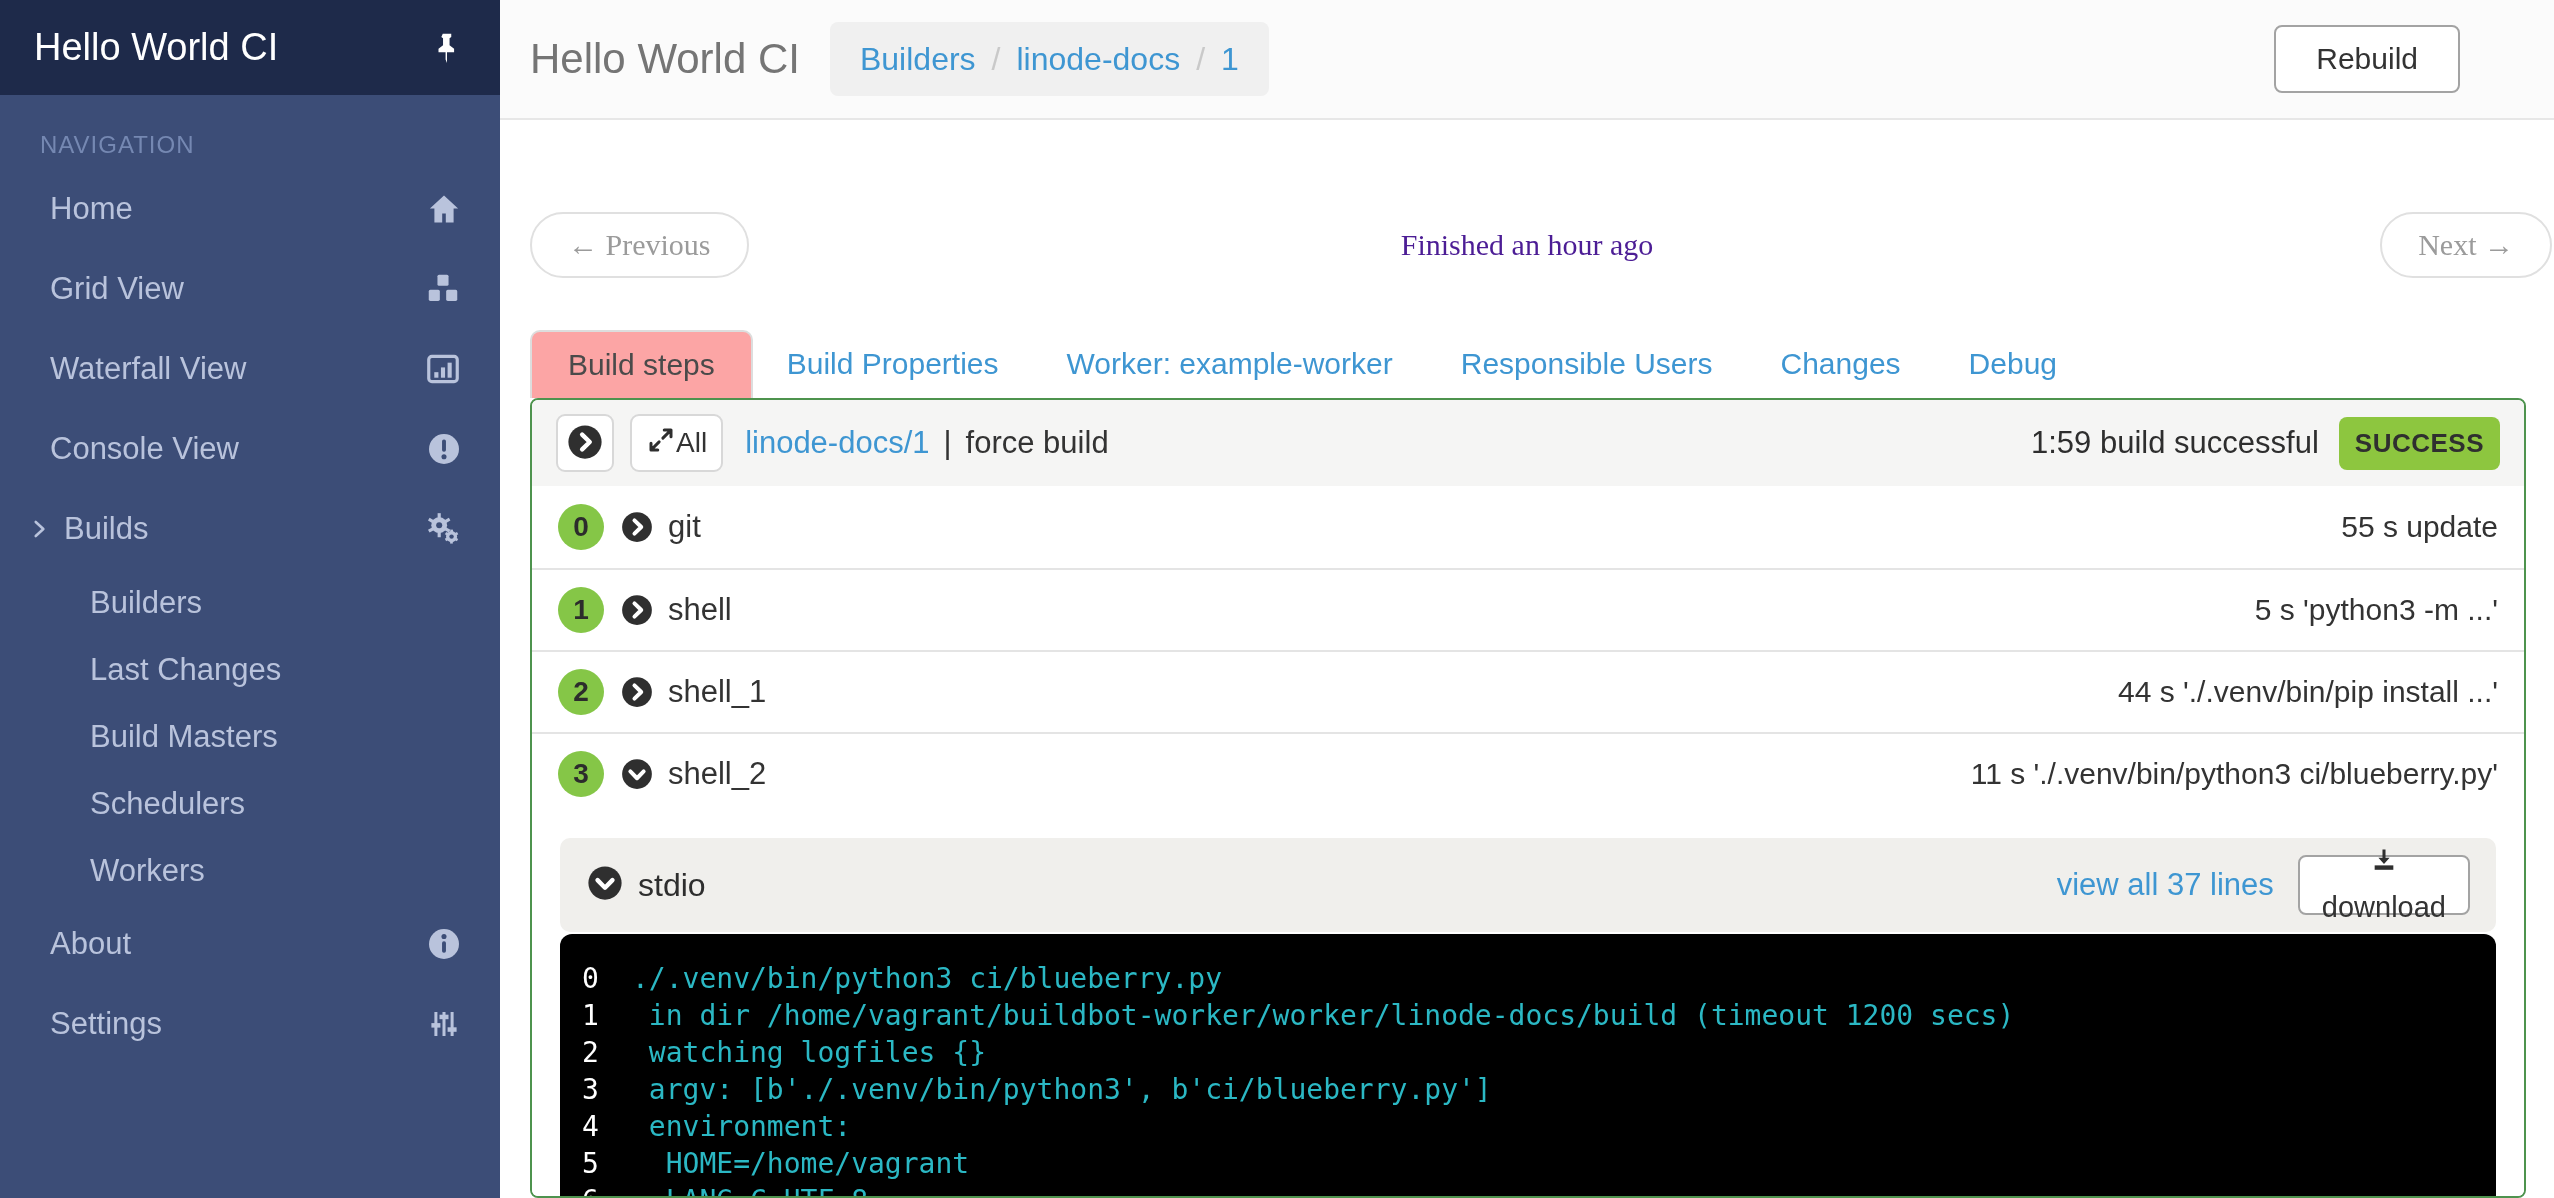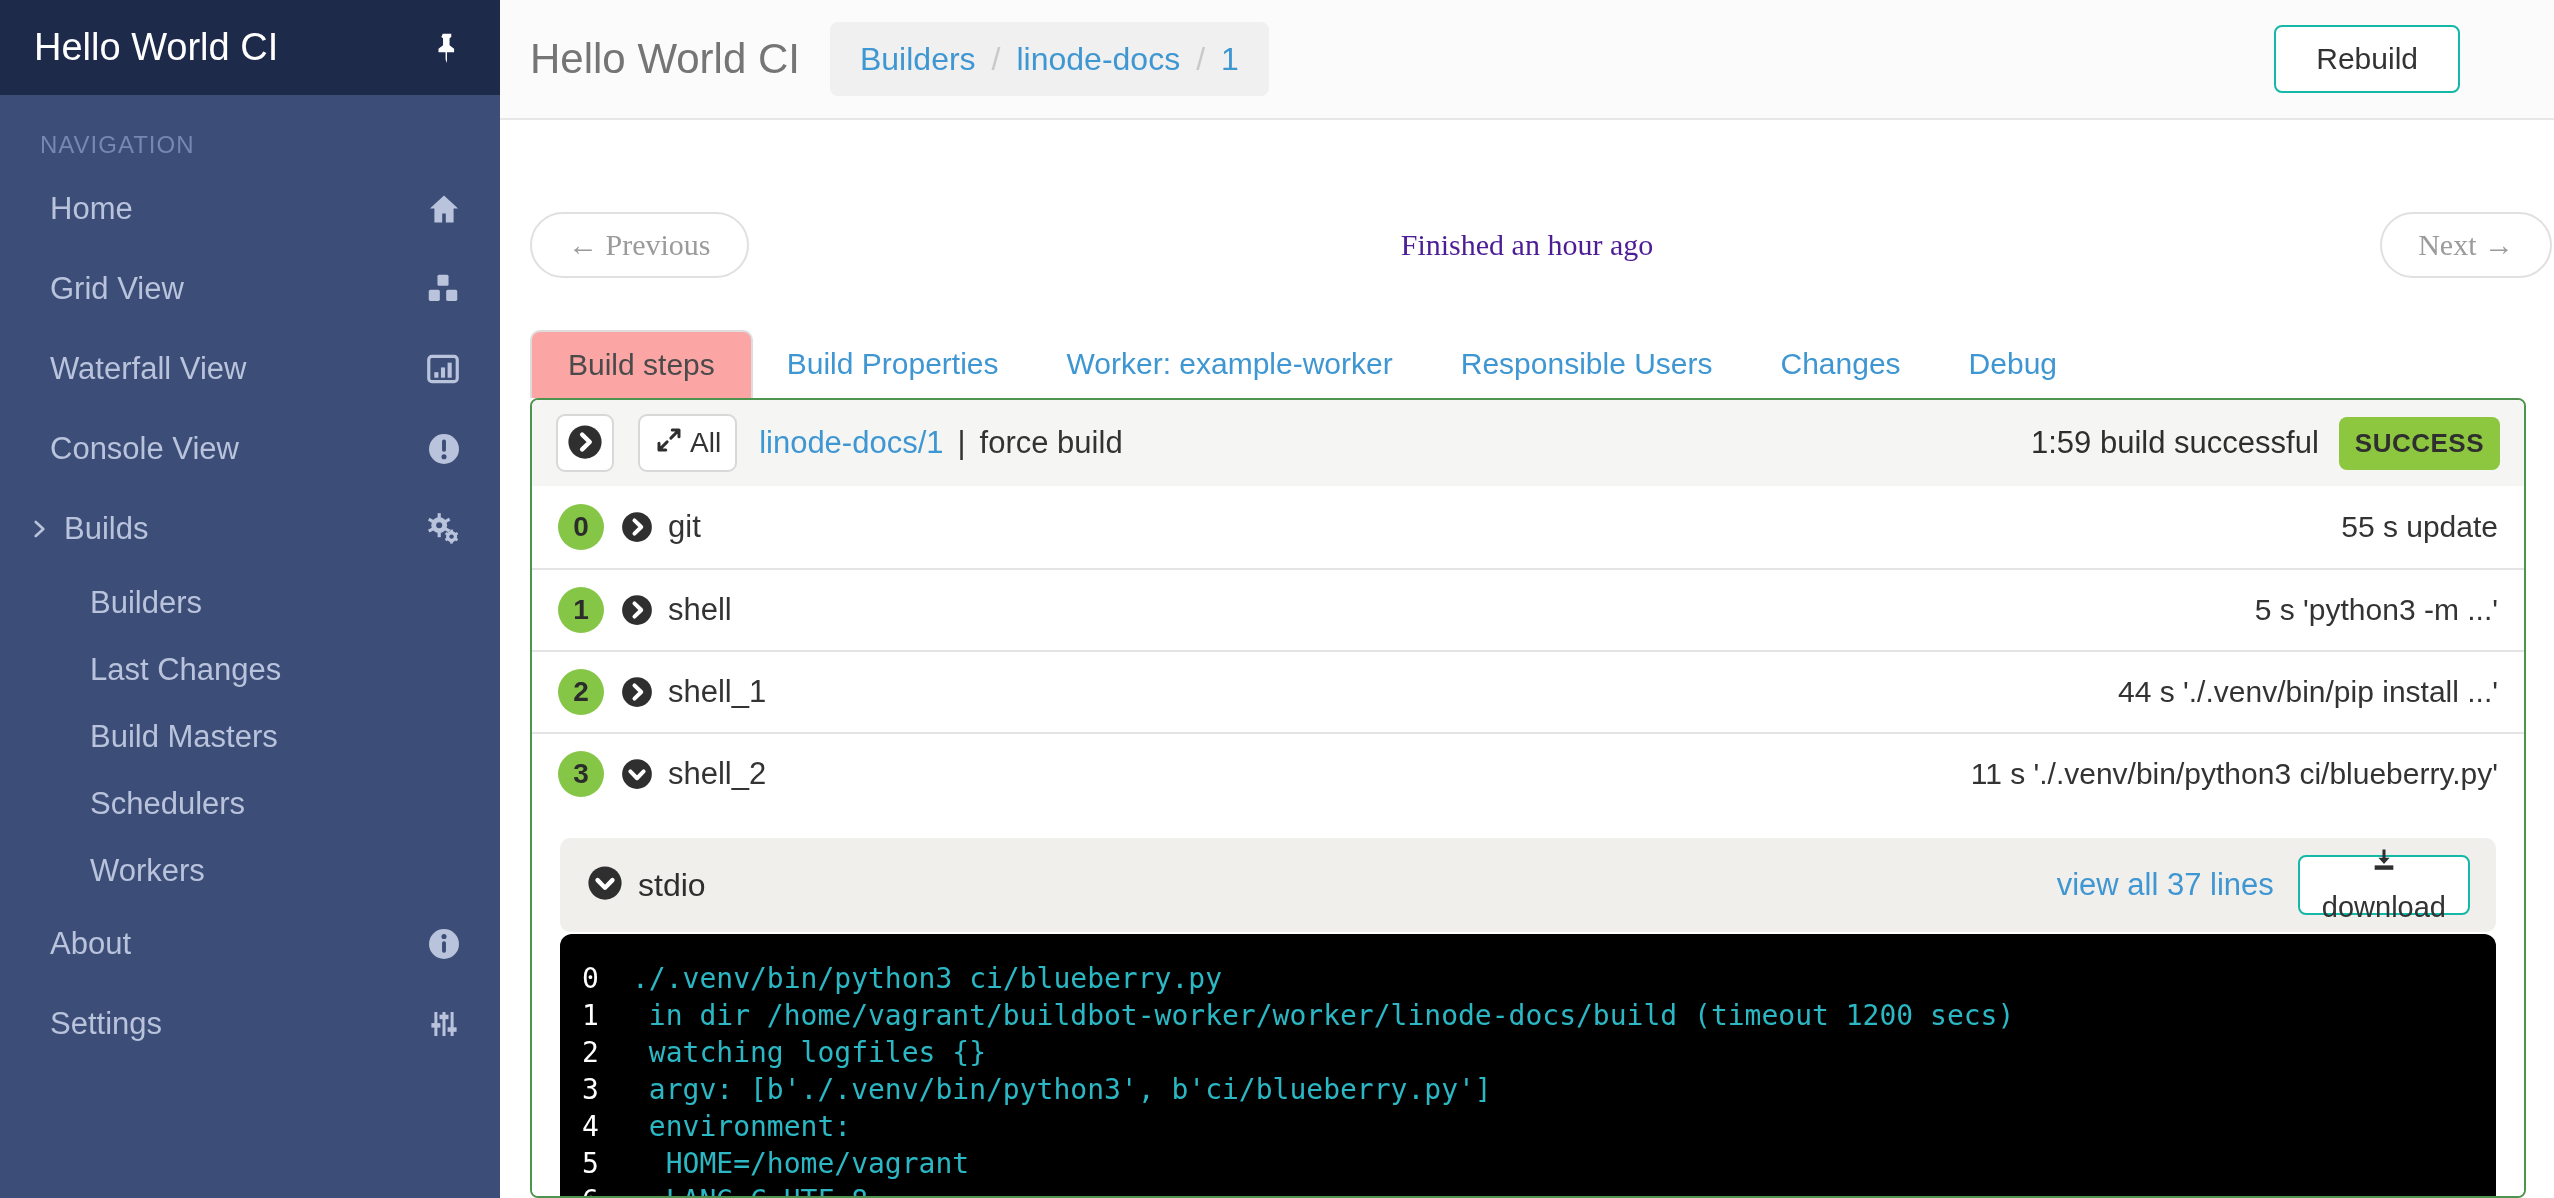--- a/index.html
+++ b/index.html
@@ -43,21 +43,21 @@
     display: flex; align-items: center; padding: 0 94px 0 30px;
   }
   .page-title { font-size: 42px; color: #757575; margin-right: 30px; white-space: nowrap; }
   .breadcrumb {
     background: #f0f0f0; border-radius: 8px; height: 74px;
     display: flex; align-items: center; padding: 0 30px; font-size: 32px;
   }
   .crumb-link { color: #3e96d2; text-decoration: none; cursor: pointer; }
   .crumb-sep { color: #c9c9c9; margin: 0 16px; }
   .btn {
-    background: #fff; border: 2px solid #14b8a6; border-radius: 8px;
+    background: #fff; border: 2px solid #a3a3a3; border-radius: 8px;
     color: #333; font-size: 30px; font-family: inherit; cursor: pointer;
     display: inline-flex; align-items: center; justify-content: center;
   }
   .rebuild-btn { margin-left: auto; height: 68px; padding: 0 40px; }
   
   .pager-row { margin-top: 92px; height: 66px; flex: 0 0 66px; position: relative; display: flex; align-items: center; font-family: Liberation Serif, serif; }
   .pill-btn {
     height: 66px; border: 2px solid #e0e0e0; border-radius: 33px; background: #fff;
     color: #9b9b9b; font-size: 30px; font-family: inherit; padding: 0 36px; cursor: pointer;
     display: inline-flex; align-items: center;
@@ -86,21 +86,21 @@
   }
   .panel-header {
     height: 86px; flex: 0 0 86px; background: #f5f5f4;
     display: flex; align-items: center; padding: 0 24px;
   }
   .icon-btn {
     height: 58px; min-width: 58px; background: #fff; border: 2px solid #d8d8d8;
     border-radius: 9px; display: inline-flex; align-items: center; justify-content: center;
     cursor: pointer; font-family: inherit;
   }
-  .all-btn { margin-left: 24px; padding: 0 14px; gap: 6px; font-size: 28px; color: #333; }
+  .all-btn { margin-left: 16px; padding: 0 14px; gap: 0; font-size: 28px; color: #333; }
   .build-link { margin-left: 22px; font-size: 31px; color: #3e96d2; text-decoration: none; cursor: pointer; }
   .reason-sep { margin: 0 14px; font-size: 31px; color: #333; }
   .build-reason { font-size: 31px; color: #333; }
   .build-summary { margin-left: auto; font-size: 31px; color: #2e2e2e; }
   .status-badge {
     margin-left: 20px; background: #8dc63f; color: #2f2f2f; font-weight: bold;
     font-size: 26px; letter-spacing: 0.5px; padding: 11px 16px; border-radius: 8px;
   }
   
   .step-row {

